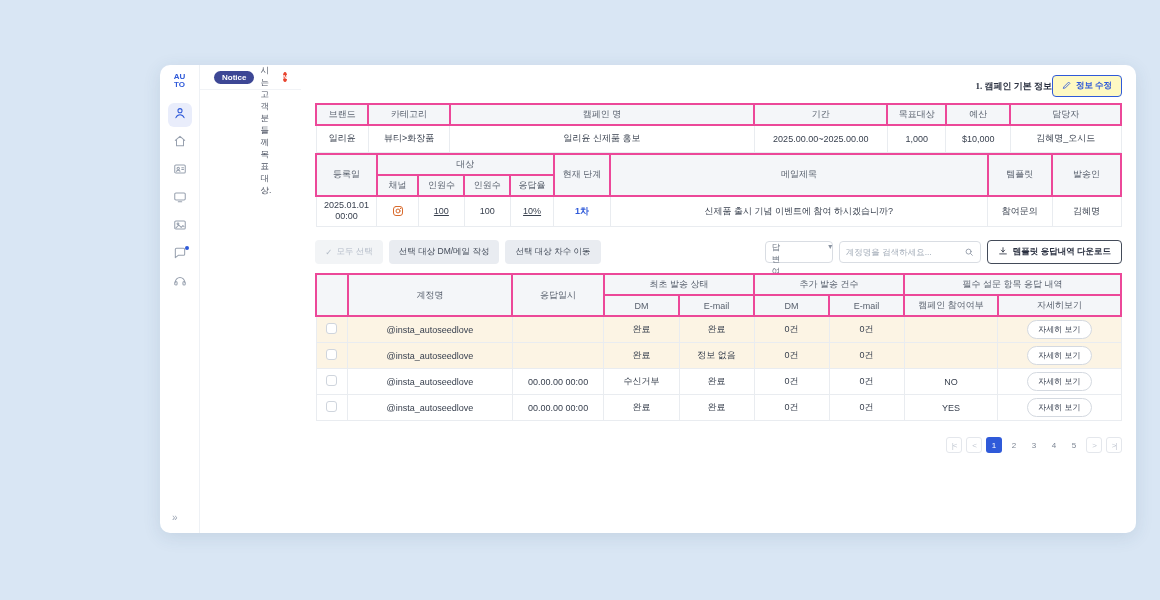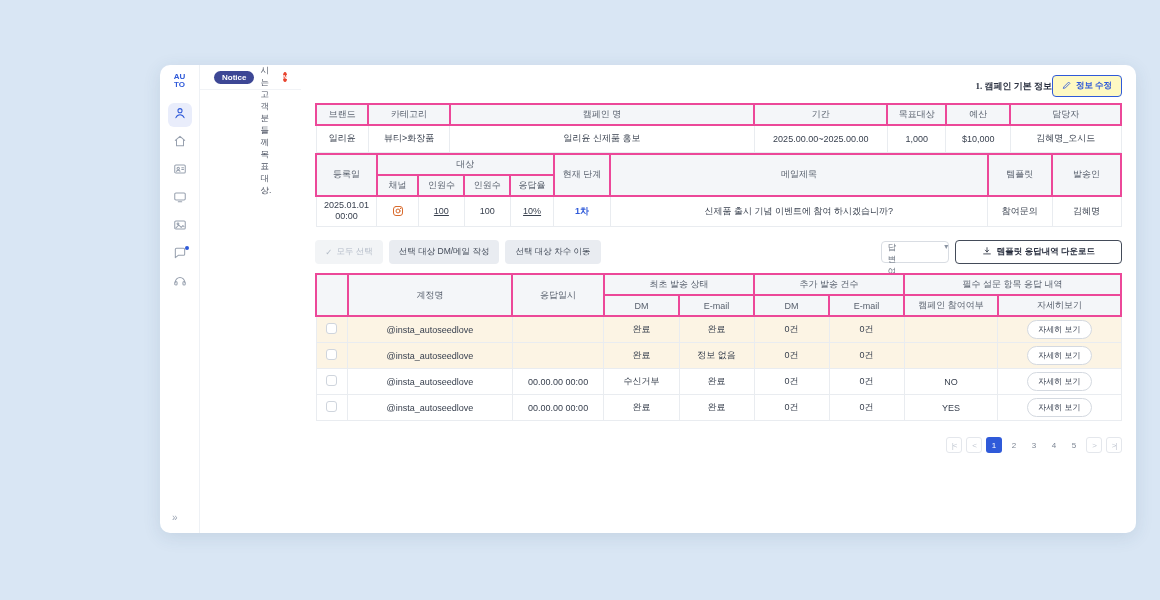--- a/index.html
+++ b/index.html
@@ -82,21 +82,21 @@
   .search-box{
     width:142px; height:22px; border:1px solid #d9dde3; border-radius:4px; background:#fff;
     display:flex; align-items:center; padding:0 6px; gap:4px;
   }
   .search-box input{ border:none; outline:none; flex:1; min-width:0; font-size:8.5px; color:#333; font-family:inherit; background:transparent; }
   .search-box input::placeholder{ color:#a5aeba; }
   .search-box svg{ width:10px; height:10px; color:#8a93a1; flex:0 0 auto; }
   .btn-dark-outline{
     height:24px; border:1px solid #434b59; background:#fff; border-radius:4px;
     display:flex; align-items:center; gap:5px; font-size:8.5px; font-weight:bold;
-    color:#2a3040; padding:0 26px; cursor:pointer; font-family:inherit;
+    color:#2a3040; padding:0 10px; cursor:pointer; font-family:inherit;
   }
   .btn-dark-outline svg{ width:10px; height:10px; }
   
   .checkbox{ width:11px; height:11px; border:1px solid #cfd5dd; border-radius:3px; background:#fff; display:inline-block; cursor:pointer; }
   .btn-pill{ border:1px solid #d4d9e0; background:#fff; border-radius:11px; font-size:8px; color:#3a4252; padding:3px 10px; cursor:pointer; font-family:inherit; }
   
   .pagination{ display:flex; justify-content:flex-end; align-items:center; gap:4px; margin-top:16px; font-size:8px; }
   .pg{ min-width:16px; height:16px; display:flex; align-items:center; justify-content:center; border-radius:3px; cursor:pointer; color:#7d8694; padding:0 2px; }
   .pg.arrow{ border:1px solid #e4e7ec; color:#c2c8d2; letter-spacing:-1px; }
   .pg.num.active{ background:#2f5ad9; color:#fff; }
@@ -275,20 +275,27 @@
           <span>✓</span>
           <span>모두 선택</span>
         </button>
         <button class="btn-gray">선택 대상 DM/메일 작성</button>
         <button class="btn-gray">선택 대상 차수 이동</button>
         <div class="spacer"></div>
         <div class="select-box">
           <span>답변 여부</span>
           <span class="chev">▾</span>
         </div>
+        <div class="search-box">
+          <input type="text" placeholder="계정명을 검색하세요..." style="">
+          <span><svg viewBox="0 0 24 24" fill="none" stroke="currentColor" stroke-width="2" stroke-linecap="round">
+                <circle cx="11" cy="11" r="6"></circle>
+                <path d="M16 16l4 4"></path>
+              </svg></span>
+        </div>
         <button class="btn-dark-outline">
           <span><svg viewBox="0 0 24 24" fill="none" stroke="currentColor" stroke-width="2" stroke-linecap="round" stroke-linejoin="round">
                 <path d="M12 4v10m0 0l-4-4m4 4l4-4"></path>
                 <path d="M4 19h16"></path>
               </svg></span>
           <span>템플릿 응답내역 다운로드</span>
         </button>
       </div>
 
       <table class="tbl tbl3">

